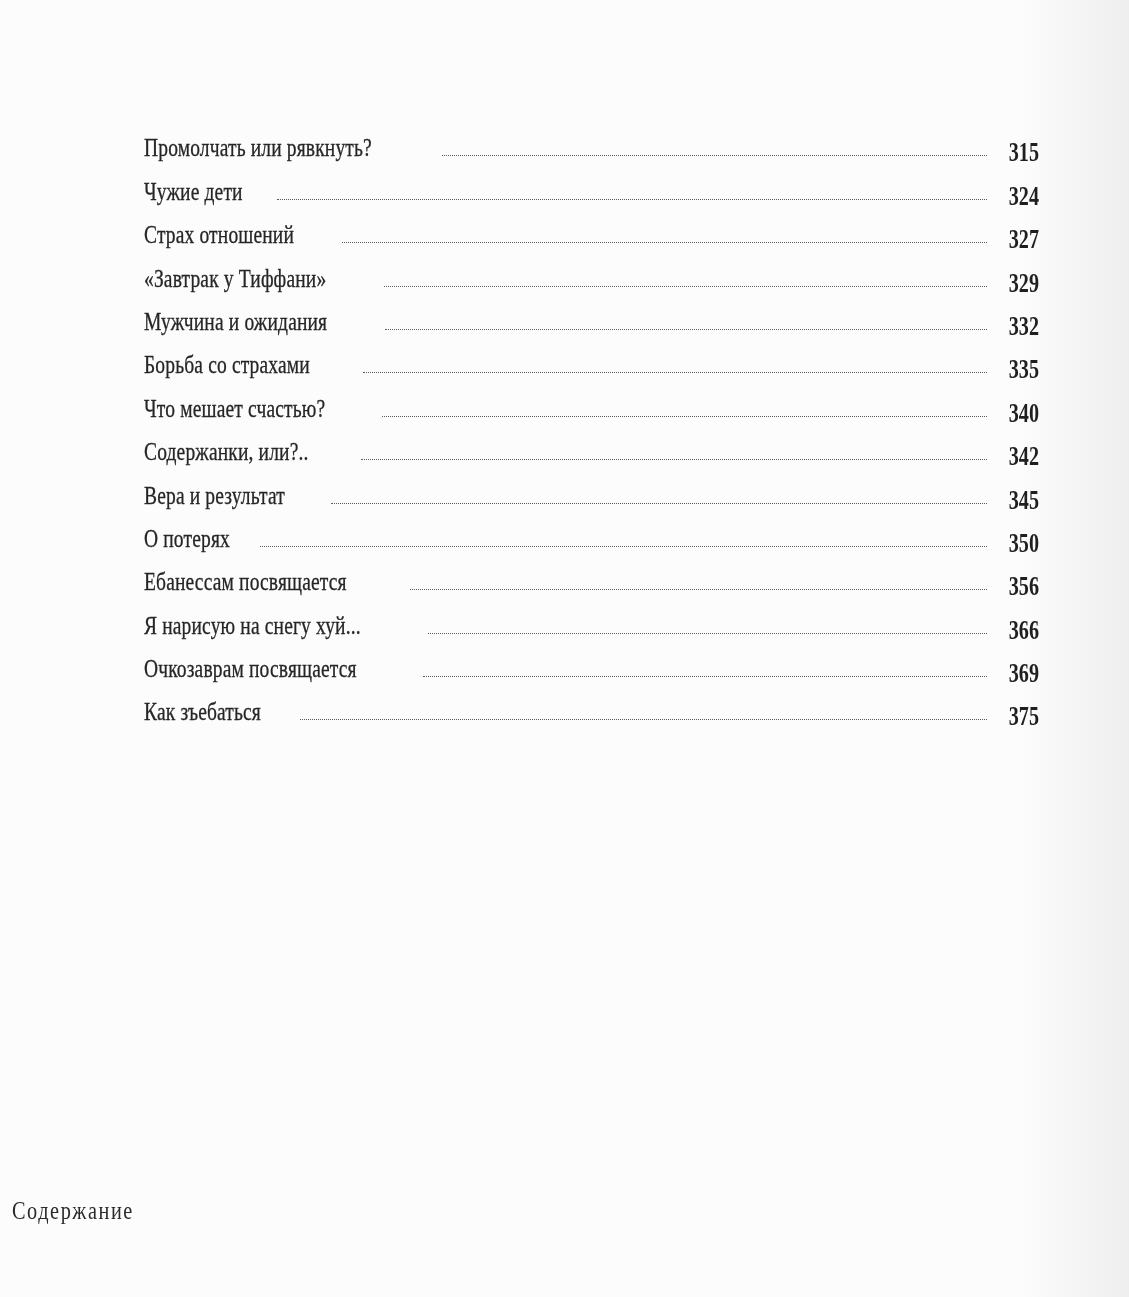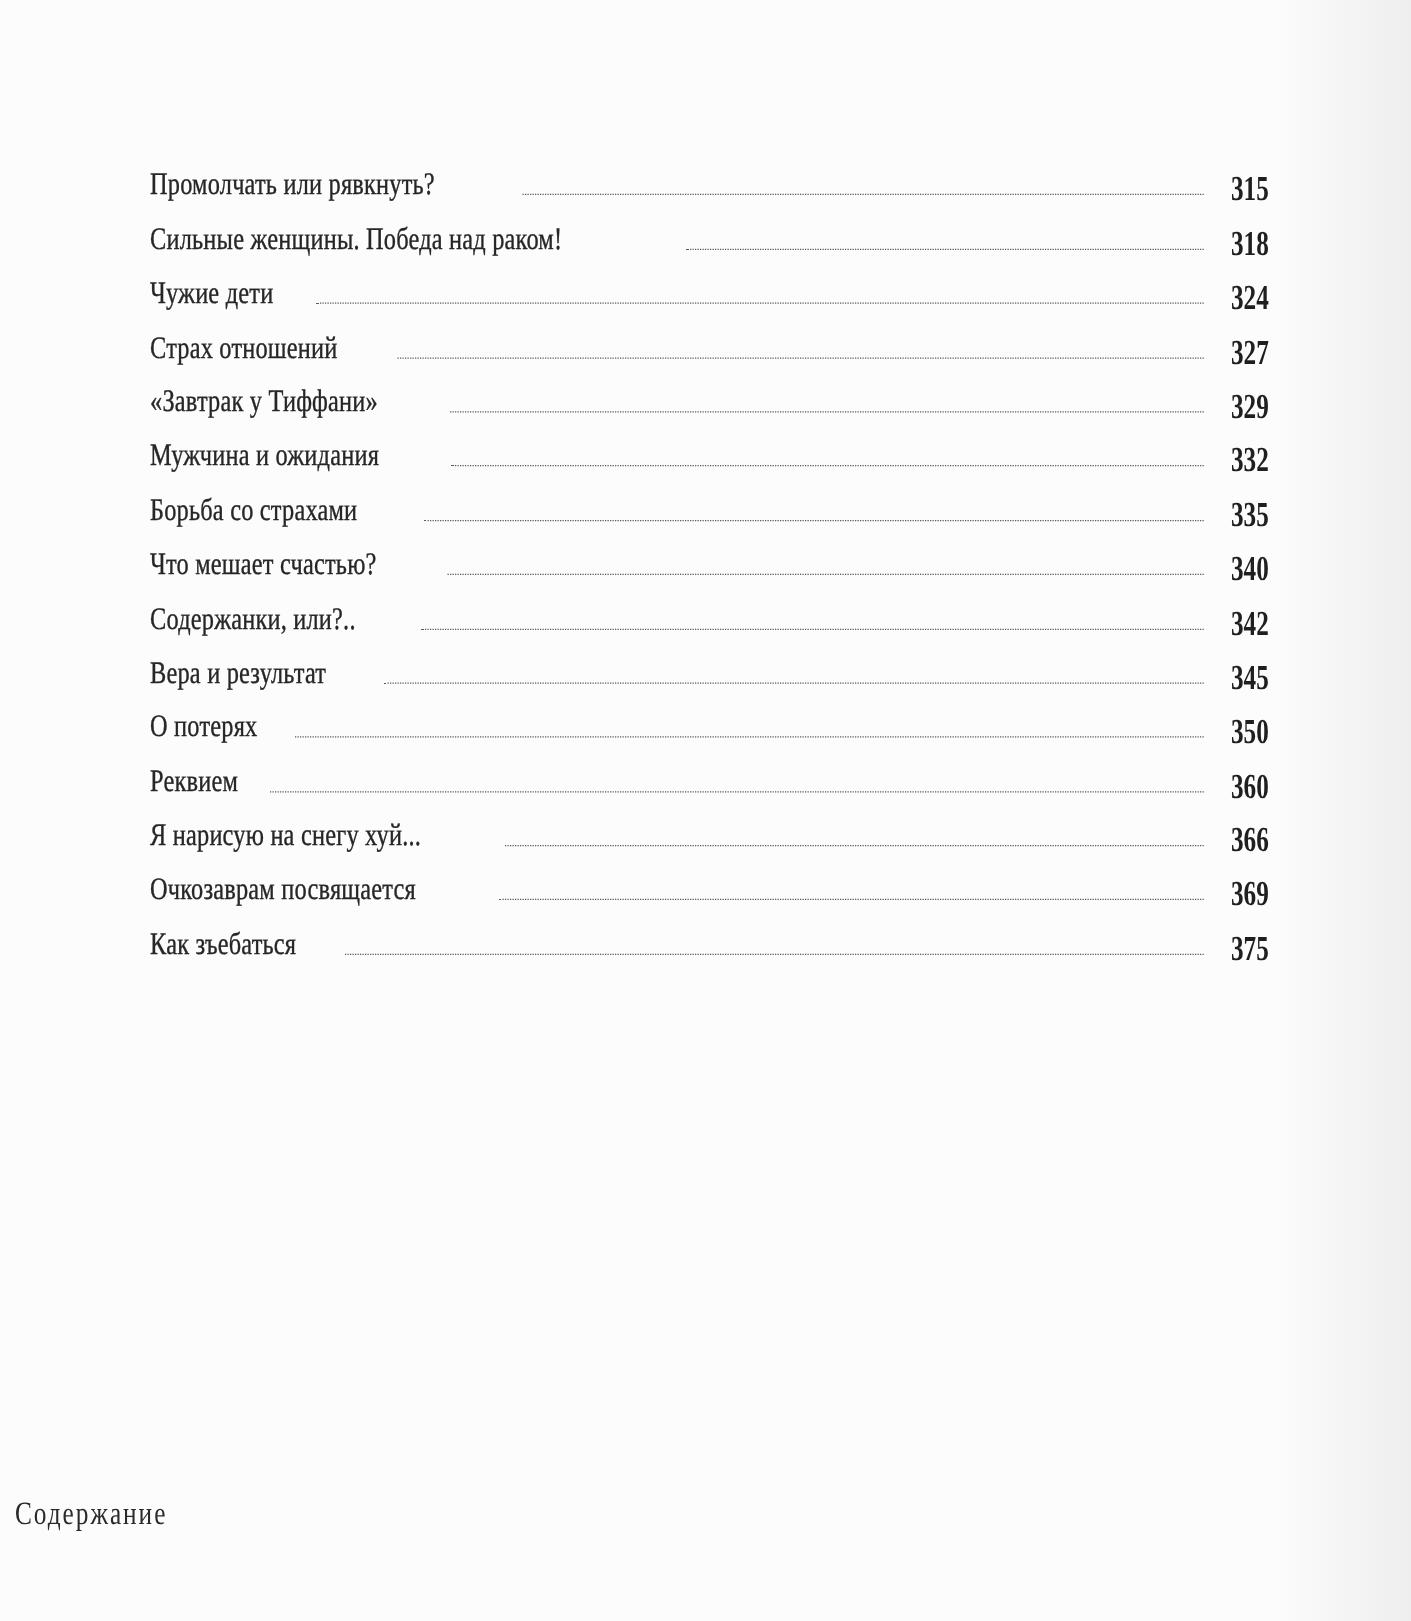--- a/index.html
+++ b/index.html
@@ -19,21 +19,21 @@
       position: absolute;
       right: 0;
       top: 0;
       width: 110px;
       height: 100%;
       background: linear-gradient(to right, rgba(240,240,240,0) 0%, rgba(232,232,232,0.7) 100%);
       pointer-events: none;
     }
     .toc {
       position: absolute;
-      left: 120px;
+      left: 144px;
       top: 117px;
       width: 895px;
     }
     .toc-entry {
       display: flex;
       align-items: flex-end;
       height: 43.4px;
     }
     .toc-title {
       font-family: "Liberation Serif", "DejaVu Serif", serif;
@@ -83,25 +83,20 @@
 
 <div class="page-shade"></div>
 
 <div class="toc">
   <div class="toc-entry">
       <span class="toc-title">Промолчать или рявкнуть?</span>
       <span class="toc-dots"></span>
       <span class="toc-page">315</span>
     </div>
   <div class="toc-entry">
-      <span class="toc-title">Сильные женщины. Победа над раком!</span>
-      <span class="toc-dots"></span>
-      <span class="toc-page">318</span>
-    </div>
-  <div class="toc-entry">
       <span class="toc-title">Чужие дети</span>
       <span class="toc-dots"></span>
       <span class="toc-page">324</span>
     </div>
   <div class="toc-entry">
       <span class="toc-title">Страх отношений</span>
       <span class="toc-dots"></span>
       <span class="toc-page">327</span>
     </div>
   <div class="toc-entry">
@@ -133,23 +128,23 @@
       <span class="toc-title">Вера и результат</span>
       <span class="toc-dots"></span>
       <span class="toc-page">345</span>
     </div>
   <div class="toc-entry">
       <span class="toc-title">О потерях</span>
       <span class="toc-dots"></span>
       <span class="toc-page">350</span>
     </div>
   <div class="toc-entry">
-      <span class="toc-title">Реквием</span>
+      <span class="toc-title">Ебанессам посвящается</span>
       <span class="toc-dots"></span>
-      <span class="toc-page">360</span>
+      <span class="toc-page">356</span>
     </div>
   <div class="toc-entry">
       <span class="toc-title">Я нарисую на снегу хуй...</span>
       <span class="toc-dots"></span>
       <span class="toc-page">366</span>
     </div>
   <div class="toc-entry">
       <span class="toc-title">Очкозаврам посвящается</span>
       <span class="toc-dots"></span>
       <span class="toc-page">369</span>

